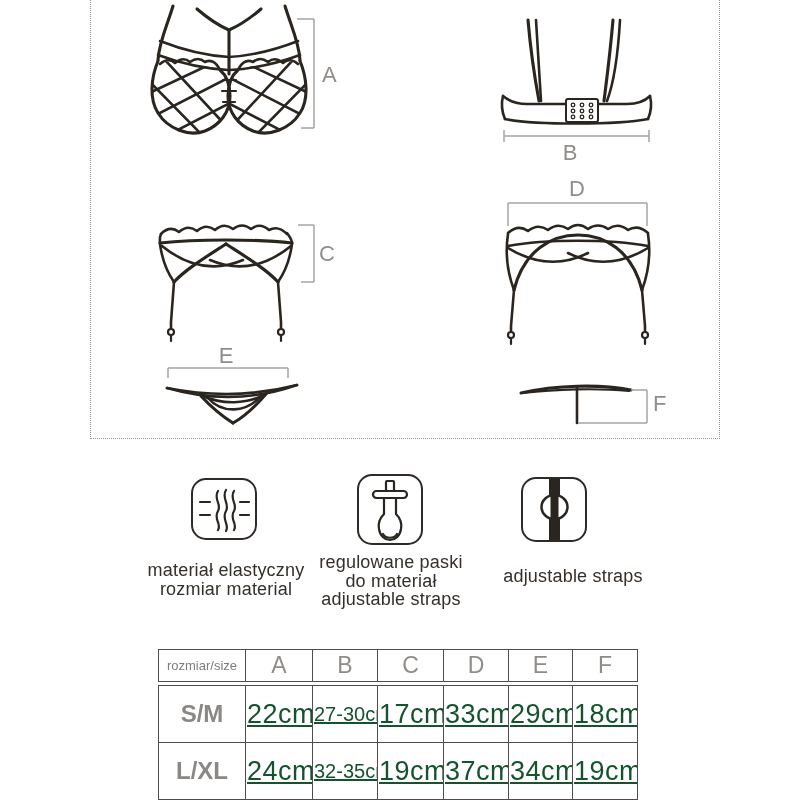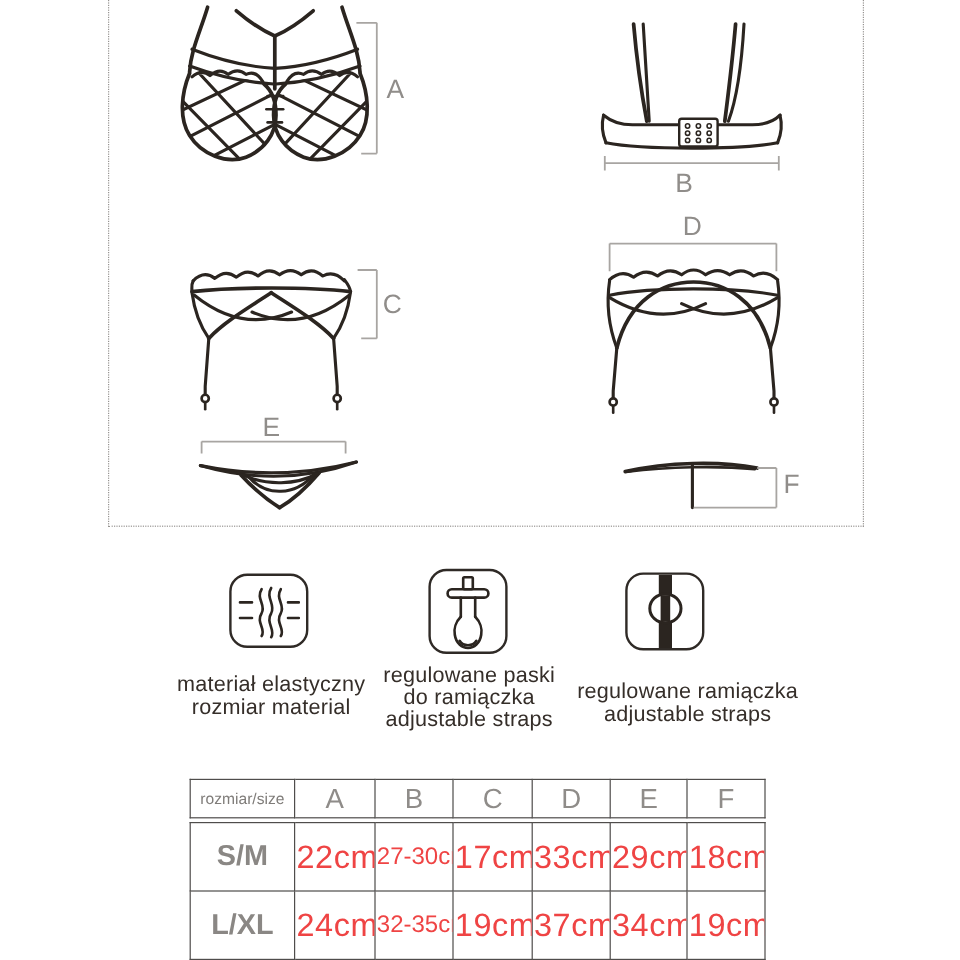--- a/index.html
+++ b/index.html
@@ -22,21 +22,21 @@
   .tbl-wrap{position:absolute;left:158px;top:649px;width:480px;}
   table{border-collapse:collapse;table-layout:fixed;width:479px;}
   td{border:1.5px solid #4f4d4b;text-align:center;vertical-align:middle;
      overflow:hidden;white-space:nowrap;}
   .tbl-head td{height:29px;}
   .tbl-body{margin-top:3px;}
   .tbl-body td{height:54px;}
   .rz{font-size:13px;color:#7f7c79;}
   .hl{font-size:23px;color:#8f8c89;}
   .rl{font-size:24px;color:#8a8784;font-weight:bold;}
-  .val{font-size:27px;color:#ef4444;letter-spacing:0.5px;}
+  .val{font-size:27px;color:#14532d;letter-spacing:0.5px;text-decoration:underline;}
   .bcol{font-size:20px;letter-spacing:0;}
 </style>
 </head>
 <body>
 
 <div id="canvas">
 
   <div class="dash-box"></div>
 
   <svg class="diagram-svg" width="800" height="450" viewBox="0 0 800 450">
@@ -211,25 +211,24 @@
       <rect x="27.5" y="17" width="8" height="22" fill="#2b2520"></rect>
     </svg>
   </div>
 
   <div class="feat-label" style="left:111px;top:561px;">
     <div>materiał elastyczny</div>
     <div>rozmiar material</div>
   </div>
   <div class="feat-label" style="left:276px;top:553px;">
     <div>regulowane paski</div>
-    <div>do ramiączka</div>
+    <div>do materiał</div>
     <div>adjustable straps</div>
   </div>
   <div class="feat-label" style="left:458px;top:567px;">
-    <div>regulowane ramiączka</div>
     <div>adjustable straps</div>
   </div>
 
   <div class="tbl-wrap">
     <table class="tbl-head">
       <colgroup>
         <col style="width:87px">
           <col style="width:67px">
           <col style="width:65px">
         <col style="width:66px">

